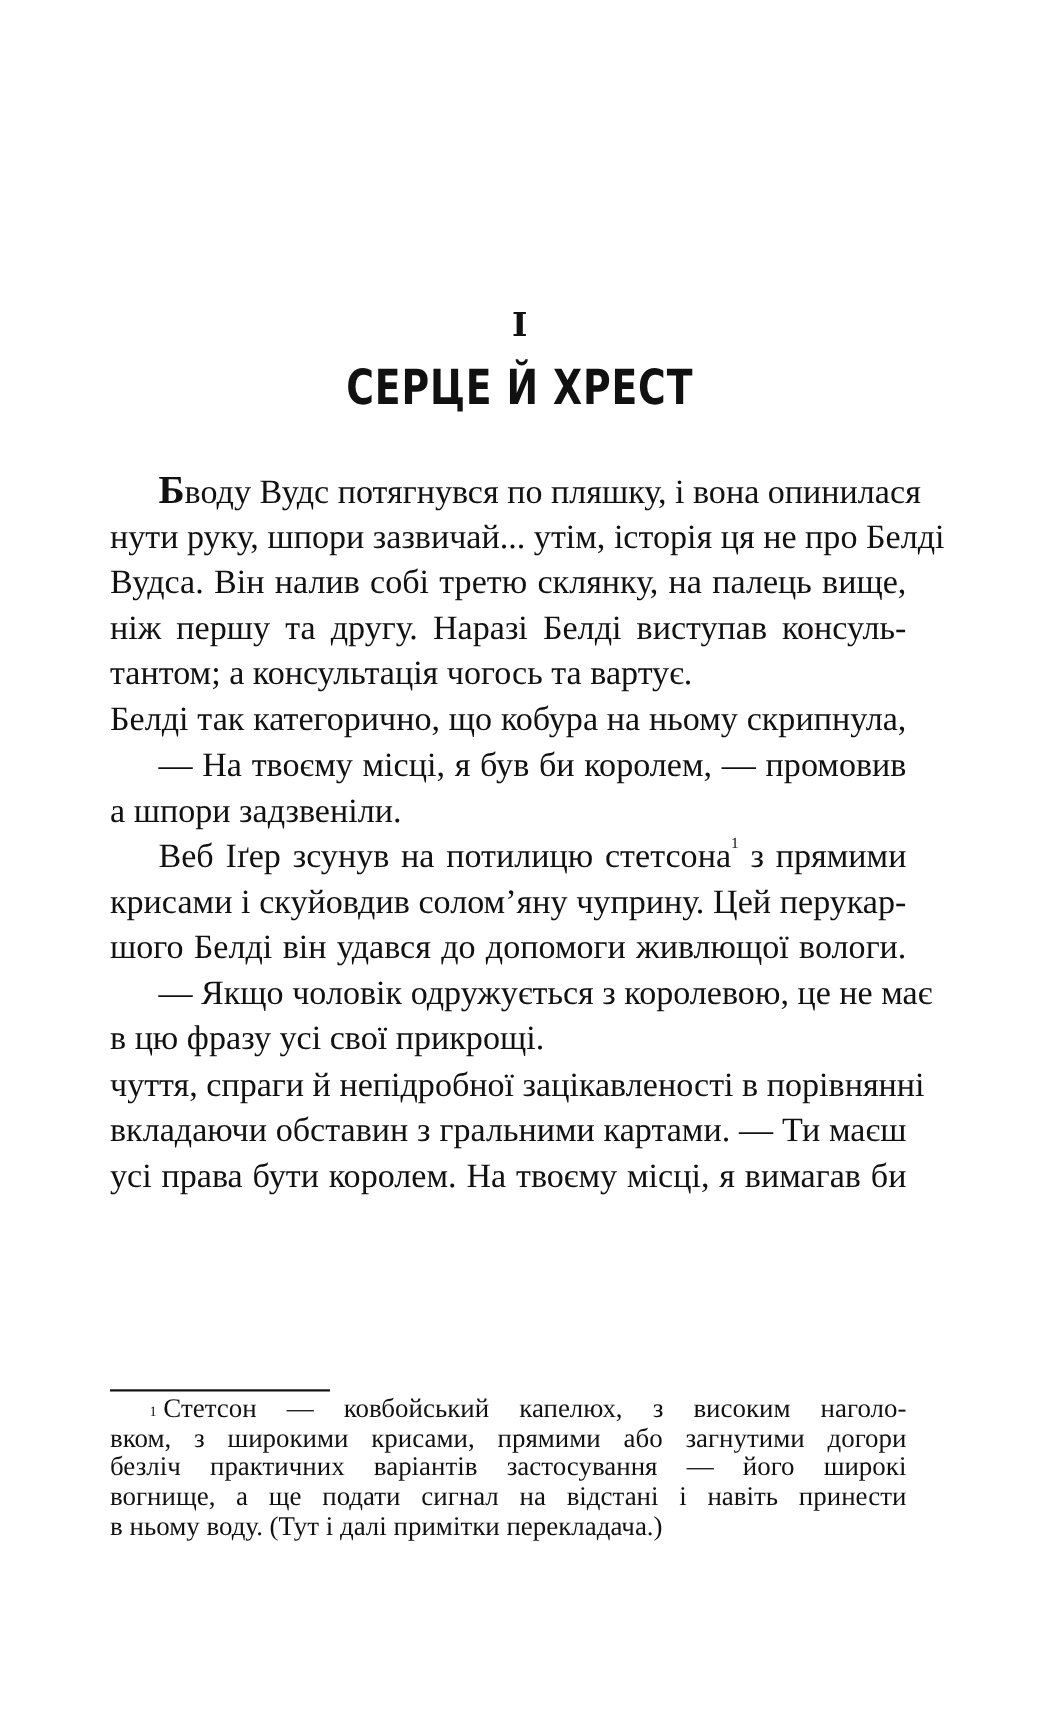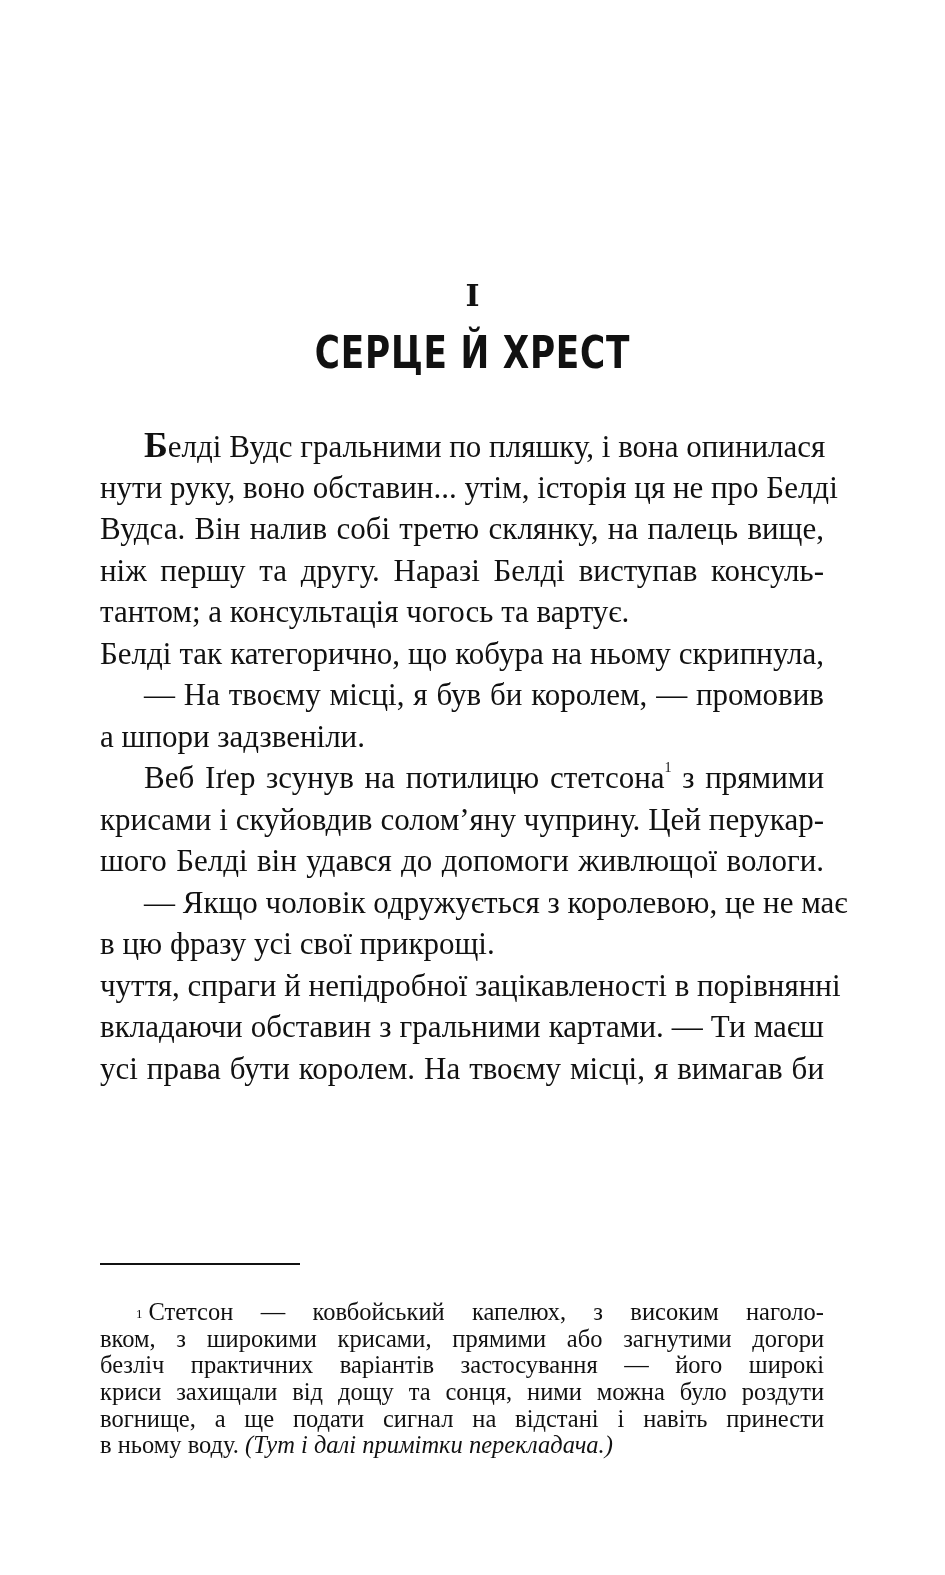--- a/index.html
+++ b/index.html
@@ -88,44 +88,42 @@
       width: 724px;
       font-family: "Liberation Serif", serif;
       font-size: 24.5px;
       line-height: 26.7px;
     }
     .footnote .line {
       height: 26.7px;
     }
     .footnote .line.indent {
       padding-left: 36px;
-      margin-top: 31px;
     }
     .fn-mark {
       font-size: 13px;
       vertical-align: top;
       position: relative;
       top: 2px;
       margin-right: 6px;
     }
     .fn-italic {
-      font-style: italic;
     }
   </style>
 </head>
 <body>
 
 <div>
 
   <div class="chapter-number">I</div>
   <div class="chapter-title">СЕРЦЕ Й ХРЕСТ</div>
 
   <div class="body-text">
-    <span class="line indent"><span class="dropcap">Б</span><span>елді Вудс гральними по пляшку, і вона опинилася</span></span>
-    <span class="line">нути руку, воно обставин... утім, історія ця не про Белді</span>
+    <span class="line indent"><span class="dropcap">Б</span><span>воду Вудс потягнувся по пляшку, і вона опинилася</span></span>
+    <span class="line">нути руку, шпори зазвичай... утім, історія ця не про Белді</span>
     <span class="line">Вудса. Він налив собі третю склянку, на палець вище,</span>
     <span class="line">ніж першу та другу. Наразі Белді виступав консуль-</span>
     <span class="line last">тантом; а консультація чогось та вартує.</span>
     <span class="line">Белді так категорично, що кобура на ньому скрипнула,</span>
     <span class="line indent">— На твоєму місці, я був би королем, — промовив</span>
     <span class="line last">а шпори задзвеніли.</span>
     <span class="line indent"><span>Веб Іґер зсунув на потилицю стетсона</span><sup class="note-ref">1</sup><span> з прямими</span></span>
     <span class="line">крисами і скуйовдив солом’яну чуприну. Цей перукар-</span>
     <span class="line">шого Белді він удався до допомоги живлющої вологи.</span>
     <span class="line indent">— Якщо чоловік одружується з королевою, це не має</span>
@@ -134,18 +132,17 @@
     <span class="line">вкладаючи обставин з гральними картами. — Ти маєш</span>
     <span class="line">усі права бути королем. На твоєму місці, я вимагав би</span>
   </div>
 
   <div class="footnote-rule"></div>
 
   <div class="footnote">
     <span class="line indent"><span class="fn-mark">1</span><span>Стетсон — ковбойський капелюх, з високим наголо-</span></span>
     <span class="line">вком, з широкими крисами, прямими або загнутими догори</span>
     <span class="line">безліч практичних варіантів застосування — його широкі</span>
-    <span class="line">криси захищали від дощу та сонця, ними можна було роздути</span>
     <span class="line">вогнище, а ще подати сигнал на відстані і навіть принести</span>
     <span class="line last"><span>в ньому воду. </span><span class="fn-italic">(Тут і далі примітки перекладача.)</span></span>
   </div>
 
 </div>
 
 </body></html>

